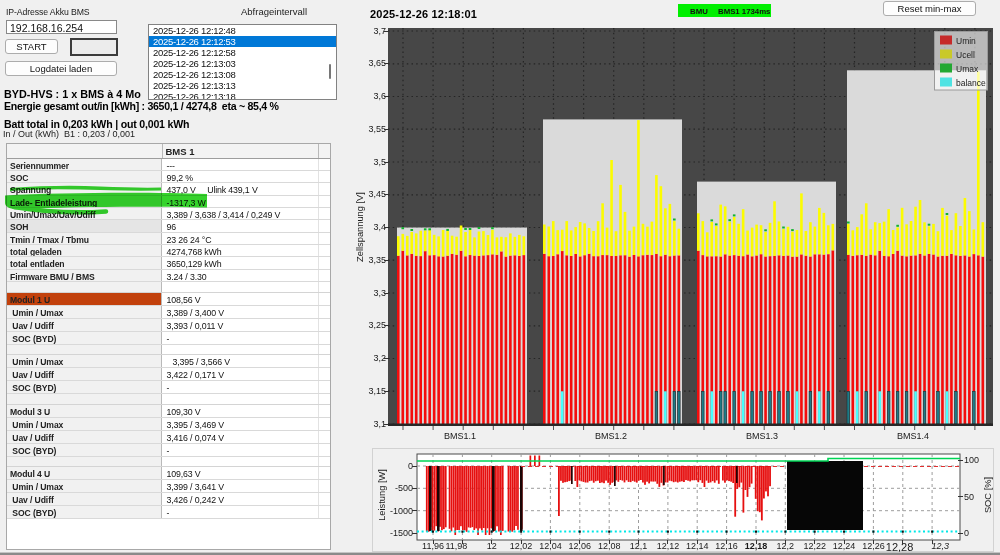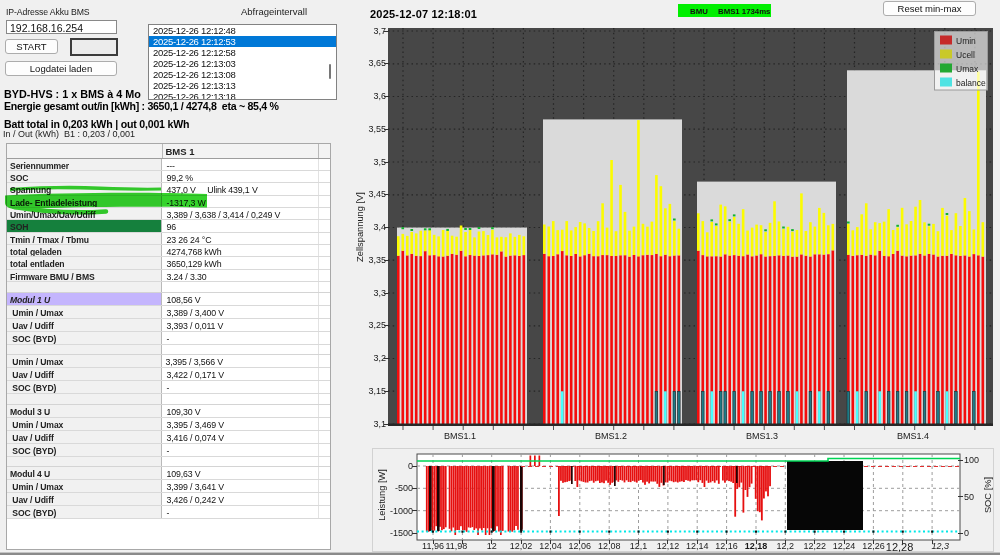--- a/index.html
+++ b/index.html
@@ -54,21 +54,21 @@
       <div style="position:absolute;left:0;top:0;width:154.5px;height:100%;background:#f1f1f1;border-right:1px solid #b9b9b9;font-size:8.6px;letter-spacing:-0.1px;font-weight:bold;color:#222;padding:2px 0 0 3px;white-space:nowrap;overflow:hidden;">Lade- Entladeleistung</div>
       <div style="position:absolute;left:155.5px;top:0;width:155.5px;height:100%;font-size:8.8px;letter-spacing:-0.15px;color:#111;padding:2px 0 0 4px;white-space:nowrap;overflow:hidden;">-1317,3 W</div>
       <div style="position:absolute;left:311.0px;top:0;width:1px;height:100%;background:#e2e2e2;"></div>
     </div>
 <div style="position:relative;height:12.35px;border-bottom:1px solid #d9d9d9;">
       <div style="position:absolute;left:0;top:0;width:154.5px;height:100%;background:#f1f1f1;border-right:1px solid #b9b9b9;font-size:8.6px;letter-spacing:-0.1px;font-weight:bold;color:#222;padding:2px 0 0 3px;white-space:nowrap;overflow:hidden;">Umin/Umax/Uav/Udiff</div>
       <div style="position:absolute;left:155.5px;top:0;width:155.5px;height:100%;font-size:8.8px;letter-spacing:-0.15px;color:#111;padding:2px 0 0 4px;white-space:nowrap;overflow:hidden;">3,389 / 3,638 / 3,414 / 0,249 V</div>
       <div style="position:absolute;left:311.0px;top:0;width:1px;height:100%;background:#e2e2e2;"></div>
     </div>
 <div style="position:relative;height:12.35px;border-bottom:1px solid #d9d9d9;">
-      <div style="position:absolute;left:0;top:0;width:154.5px;height:100%;background:#15803d;border-right:1px solid #b9b9b9;font-size:8.6px;letter-spacing:-0.1px;font-weight:bold;color:#222;padding:2px 0 0 3px;white-space:nowrap;overflow:hidden;">SOH</div>
+      <div style="position:absolute;left:0;top:0;width:154.5px;height:100%;background:#e5e5e5;border-right:1px solid #b9b9b9;font-size:8.6px;letter-spacing:-0.1px;font-weight:bold;color:#222;padding:2px 0 0 3px;white-space:nowrap;overflow:hidden;">SOH</div>
       <div style="position:absolute;left:155.5px;top:0;width:155.5px;height:100%;font-size:8.8px;letter-spacing:-0.15px;color:#111;padding:2px 0 0 4px;white-space:nowrap;overflow:hidden;">96</div>
       <div style="position:absolute;left:311.0px;top:0;width:1px;height:100%;background:#e2e2e2;"></div>
     </div>
 <div style="position:relative;height:12.35px;border-bottom:1px solid #d9d9d9;">
       <div style="position:absolute;left:0;top:0;width:154.5px;height:100%;background:#f1f1f1;border-right:1px solid #b9b9b9;font-size:8.6px;letter-spacing:-0.1px;font-weight:bold;color:#222;padding:2px 0 0 3px;white-space:nowrap;overflow:hidden;">Tmin / Tmax / Tbmu</div>
       <div style="position:absolute;left:155.5px;top:0;width:155.5px;height:100%;font-size:8.8px;letter-spacing:-0.15px;color:#111;padding:2px 0 0 4px;white-space:nowrap;overflow:hidden;">23 26 24 °C</div>
       <div style="position:absolute;left:311.0px;top:0;width:1px;height:100%;background:#e2e2e2;"></div>
     </div>
 <div style="position:relative;height:12.35px;border-bottom:1px solid #d9d9d9;">
       <div style="position:absolute;left:0;top:0;width:154.5px;height:100%;background:#f1f1f1;border-right:1px solid #b9b9b9;font-size:8.6px;letter-spacing:-0.1px;font-weight:bold;color:#222;padding:2px 0 0 3px;white-space:nowrap;overflow:hidden;">total geladen</div>
@@ -83,21 +83,21 @@
 <div style="position:relative;height:12.35px;border-bottom:1px solid #d9d9d9;">
       <div style="position:absolute;left:0;top:0;width:154.5px;height:100%;background:#f1f1f1;border-right:1px solid #b9b9b9;font-size:8.6px;letter-spacing:-0.1px;font-weight:bold;color:#222;padding:2px 0 0 3px;white-space:nowrap;overflow:hidden;">Firmware BMU / BMS</div>
       <div style="position:absolute;left:155.5px;top:0;width:155.5px;height:100%;font-size:8.8px;letter-spacing:-0.15px;color:#111;padding:2px 0 0 4px;white-space:nowrap;overflow:hidden;">3.24 / 3.30</div>
       <div style="position:absolute;left:311.0px;top:0;width:1px;height:100%;background:#e2e2e2;"></div>
     </div>
 <div style="position:relative;height:10.5px;border-bottom:1px solid #d4d4d4;">
       <div style="position:absolute;left:0;top:0;width:154.5px;height:100%;background:#f1f1f1;border-right:1px solid #b9b9b9;"></div>
       <div style="position:absolute;left:311.0px;top:0;width:1px;height:100%;background:#e2e2e2;"></div>
     </div>
 <div style="position:relative;height:13.0px;border-bottom:1px solid #d9d9d9;">
-      <div style="position:absolute;left:0;top:0;width:154.5px;height:100%;background:#c4b5fd;border-right:1px solid #b9b9b9;font-size:8.6px;letter-spacing:-0.1px;font-weight:bold;color:#222;padding:2px 9px 0 3px;white-space:nowrap;overflow:hidden;font-style:italic;">Modul 1 U</div>
+      <div style="position:absolute;left:0;top:0;width:154.5px;height:100%;background:#c2410c;border-right:1px solid #b9b9b9;font-size:8.6px;letter-spacing:-0.1px;font-weight:bold;color:#222;padding:2px 9px 0 3px;white-space:nowrap;overflow:hidden;">Modul 1 U</div>
       <div style="position:absolute;left:155.5px;top:0;width:155.5px;height:100%;font-size:8.8px;letter-spacing:-0.15px;color:#111;padding:2px 0 0 4px;white-space:nowrap;overflow:hidden;">108,56 V</div>
       <div style="position:absolute;left:311.0px;top:0;width:1px;height:100%;background:#e2e2e2;"></div>
     </div>
 <div style="position:relative;height:13.0px;border-bottom:1px solid #d9d9d9;">
       <div style="position:absolute;left:0;top:0;width:154.5px;height:100%;background:#f1f1f1;border-right:1px solid #b9b9b9;font-size:8.6px;letter-spacing:-0.1px;font-weight:bold;color:#222;padding:2px 0 0 3px;white-space:nowrap;overflow:hidden;">&nbsp;Umin / Umax</div>
       <div style="position:absolute;left:155.5px;top:0;width:155.5px;height:100%;font-size:8.8px;letter-spacing:-0.15px;color:#111;padding:2px 0 0 4px;white-space:nowrap;overflow:hidden;">3,389 / 3,400 V</div>
       <div style="position:absolute;left:311.0px;top:0;width:1px;height:100%;background:#e2e2e2;"></div>
     </div>
 <div style="position:relative;height:13.0px;border-bottom:1px solid #d9d9d9;">
       <div style="position:absolute;left:0;top:0;width:154.5px;height:100%;background:#f1f1f1;border-right:1px solid #b9b9b9;font-size:8.6px;letter-spacing:-0.1px;font-weight:bold;color:#222;padding:2px 0 0 3px;white-space:nowrap;overflow:hidden;">&nbsp;Uav / Udiff</div>
@@ -108,21 +108,21 @@
       <div style="position:absolute;left:0;top:0;width:154.5px;height:100%;background:#f1f1f1;border-right:1px solid #b9b9b9;font-size:8.6px;letter-spacing:-0.1px;font-weight:bold;color:#222;padding:2px 0 0 3px;white-space:nowrap;overflow:hidden;">&nbsp;SOC (BYD)</div>
       <div style="position:absolute;left:155.5px;top:0;width:155.5px;height:100%;font-size:8.8px;letter-spacing:-0.15px;color:#111;padding:2px 0 0 4px;white-space:nowrap;overflow:hidden;">-</div>
       <div style="position:absolute;left:311.0px;top:0;width:1px;height:100%;background:#e2e2e2;"></div>
     </div>
 <div style="position:relative;height:10.5px;border-bottom:1px solid #d4d4d4;">
       <div style="position:absolute;left:0;top:0;width:154.5px;height:100%;background:#f1f1f1;border-right:1px solid #b9b9b9;"></div>
       <div style="position:absolute;left:311.0px;top:0;width:1px;height:100%;background:#e2e2e2;"></div>
     </div>
 <div style="position:relative;height:13.0px;border-bottom:1px solid #d9d9d9;">
       <div style="position:absolute;left:0;top:0;width:154.5px;height:100%;background:#f1f1f1;border-right:1px solid #b9b9b9;font-size:8.6px;letter-spacing:-0.1px;font-weight:bold;color:#222;padding:2px 0 0 3px;white-space:nowrap;overflow:hidden;">&nbsp;Umin / Umax</div>
-      <div style="position:absolute;left:155.5px;top:0;width:155.5px;height:100%;font-size:8.8px;letter-spacing:-0.15px;color:#111;padding:2px 0 0 3px;white-space:nowrap;overflow:hidden;">3,395 / 3,566 V</div>
+      <div style="position:absolute;left:155.5px;top:0;width:155.5px;height:100%;font-size:8.8px;letter-spacing:-0.15px;color:#111;padding:2px 0 0 10px;white-space:nowrap;overflow:hidden;">3,395 / 3,566 V</div>
       <div style="position:absolute;left:311.0px;top:0;width:1px;height:100%;background:#e2e2e2;"></div>
     </div>
 <div style="position:relative;height:13.0px;border-bottom:1px solid #d9d9d9;">
       <div style="position:absolute;left:0;top:0;width:154.5px;height:100%;background:#f1f1f1;border-right:1px solid #b9b9b9;font-size:8.6px;letter-spacing:-0.1px;font-weight:bold;color:#222;padding:2px 0 0 3px;white-space:nowrap;overflow:hidden;">&nbsp;Uav / Udiff</div>
       <div style="position:absolute;left:155.5px;top:0;width:155.5px;height:100%;font-size:8.8px;letter-spacing:-0.15px;color:#111;padding:2px 0 0 4px;white-space:nowrap;overflow:hidden;">3,422 / 0,171 V</div>
       <div style="position:absolute;left:311.0px;top:0;width:1px;height:100%;background:#e2e2e2;"></div>
     </div>
 <div style="position:relative;height:13.0px;border-bottom:1px solid #d9d9d9;">
       <div style="position:absolute;left:0;top:0;width:154.5px;height:100%;background:#f1f1f1;border-right:1px solid #b9b9b9;font-size:8.6px;letter-spacing:-0.1px;font-weight:bold;color:#222;padding:2px 0 0 3px;white-space:nowrap;overflow:hidden;">&nbsp;SOC (BYD)</div>
       <div style="position:absolute;left:155.5px;top:0;width:155.5px;height:100%;font-size:8.8px;letter-spacing:-0.15px;color:#111;padding:2px 0 0 4px;white-space:nowrap;overflow:hidden;">-</div>
@@ -177,21 +177,21 @@
       <div style="position:absolute;left:311.0px;top:0;width:1px;height:100%;background:#e2e2e2;"></div>
     </div>
 </div>
 
 <svg class="ab" style="left:0;top:178px;mix-blend-mode:multiply;" width="230" height="45" viewBox="0 0 230 45">
  <path d="M10,10 Q60,6.5 100,8.5 Q135,10 161,9.5 L161,12.5 Q120,13 80,11.5 Q40,10.5 10,13 Z" fill="#35d32c"></path>
  <path d="M5,17.5 C60,14.5 150,14 207,16 L207,29.5 C150,28 70,28.5 22,31 C12,32.5 5,29 5,25 Z" fill="#35d32c"></path>
  <path d="M14,29 Q60,36.5 106,33.5" fill="none" stroke="#35d32c" stroke-width="4.5" stroke-linecap="round"></path>
 </svg>
 
-<div class="ab b" style="left:370px;top:8px;font-size:11px;letter-spacing:0.2px;color:#000;">2025-12-07 12:18:01</div>
+<div class="ab b" style="left:370px;top:8px;font-size:11px;letter-spacing:0.2px;color:#000;">2025-12-26 12:18:01</div>
 <div class="ab" style="left:678px;top:4px;width:93px;height:13px;background:#00ef00;"></div>
 <div class="ab b" style="left:690px;top:6.5px;font-size:7.8px;color:#111;">BMU</div>
 <div class="ab b" style="left:718px;top:6.5px;font-size:7.8px;color:#111;">BMS1 1734ms</div>
 <div class="btn" style="left:883px;top:1px;width:93px;height:15px;font-size:9.5px;line-height:14px;">Reset min-max</div>
 <svg class="ab" style="left:388px;top:28px;" width="605" height="404" viewBox="0 0 605 404">
     <rect x="0" y="0" width="605" height="398" fill="#474747"></rect>
     <line x1="0" y1="3.0" x2="605" y2="3.0" stroke="#252525" stroke-width="1.2" stroke-dasharray="1.5 3.2"></line>
     <line x1="0" y1="35.8" x2="605" y2="35.8" stroke="#252525" stroke-width="1.2" stroke-dasharray="1.5 3.2"></line>
     <line x1="0" y1="68.5" x2="605" y2="68.5" stroke="#252525" stroke-width="1.2" stroke-dasharray="1.5 3.2"></line>
     <line x1="0" y1="101.2" x2="605" y2="101.2" stroke="#252525" stroke-width="1.2" stroke-dasharray="1.5 3.2"></line>

